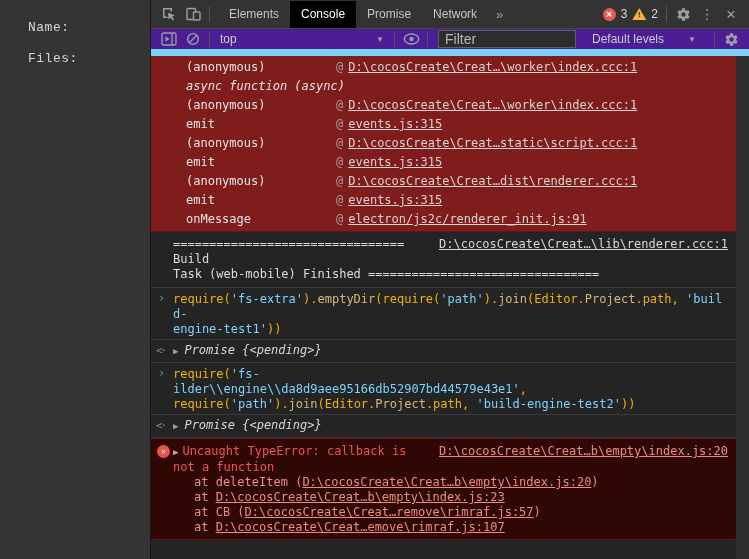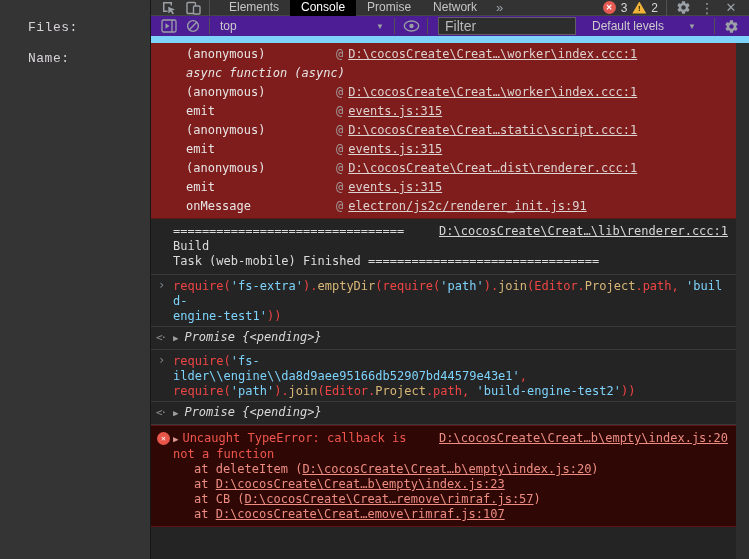--- a/index.html
+++ b/index.html
@@ -5,21 +5,21 @@
   html,body{margin:0;padding:0;background:#1c1c1c;}
   *{box-sizing:border-box;}
   .root{width:749px;height:559px;display:flex;overflow:hidden;font-family:"Liberation Sans",sans-serif;background:#343434;}
 
   
   .page{width:150px;flex:none;background:#343434;padding:20px 0 0 28px;}
   .page-label{color:#d8d4da;font:13px "Liberation Mono","DejaVu Sans Mono",monospace;margin-bottom:16px;letter-spacing:.5px;}
 
   
   .devtools{flex:1;min-width:0;display:flex;flex-direction:column;background:#242424;border-left:1px solid #161616;}
-  .dt-header{height:16px;flex:none;background:#333333;border-bottom:1px solid #454545;display:flex;align-items:center;padding:0 6px 0 6px;font-size:12px;color:#c5c5c5;}
+  .dt-header{height:29px;flex:none;background:#333333;border-bottom:1px solid #454545;display:flex;align-items:center;padding:0 6px 0 6px;font-size:12px;color:#c5c5c5;}
   .hicon{display:flex;align-items:center;justify-content:center;width:24px;height:24px;cursor:pointer;flex:none;}
   .sep{width:1px;height:16px;background:#525252;margin:0 4px;flex:none;}
   .tabs{display:flex;height:27px;margin-left:4px;}
   .tab{padding:0 11px;line-height:27px;color:#c5c5c5;cursor:pointer;white-space:nowrap;}
   .tab.active{background:#000000;color:#ffffff;}
   .more-tabs{padding:0 8px;line-height:27px;color:#9aa0a6;cursor:pointer;font-size:13px;}
   .hspacer{flex:1;}
   .badges{display:flex;align-items:center;gap:5px;margin-right:4px;cursor:pointer;}
   .err-circle{width:13px;height:13px;border-radius:50%;background:#e55b54;color:#fff;font-size:8px;line-height:13px;text-align:center;font-weight:bold;}
   .warn-tri{width:14px;height:12px;background:#f2b438;clip-path:polygon(50% 0,100% 100%,0 100%);color:#332600;font-size:8px;line-height:14px;text-align:center;font-weight:bold;}
@@ -50,21 +50,21 @@
   .it{font-style:italic;}
   .at-sym{color:#a29a98;margin-right:5px;}
   .red-lnk{color:#ddd3d1;}
 
   .logmsg{padding:5px 8px 5px 22px;line-height:15px;}
   .src-link{float:right;color:#d6d6d6;margin-left:10px;}
   .log-line{white-space:pre-wrap;}
 
   .cmdmsg{padding:4px 8px 2px 22px;line-height:15px;}
   .cmd-chevron{position:absolute;left:7px;top:3px;color:#7d8590;font-size:12px;}
-  .s-p{color:#ef4444;margin-top:48px;}
+  .s-p{color:#eab308;margin-top:48px;}
   .s-str{color:#7dd3fc;}
   .s-fn{color:#d9b777;}
   .cmd-line{white-space:pre-wrap;word-break:break-all;}
 
   .resultmsg{padding:3px 8px 3px 22px;line-height:15px;color:#d9d9d9;}
   .ret-marker{position:absolute;left:5px;top:3px;color:#8f8f8f;font-size:11px;letter-spacing:-2px;}
   .tri{color:#9e9e9e;font-size:9px;margin-right:6px;font-style:normal;}
   .obj-preview{font-style:italic;}
 
   .errmsg{background:#2f0806;border-top:1px solid #5c1614;border-bottom:1px solid #5c1614;padding:5px 8px 4px 22px;line-height:15px;color:#ee8c82;}
@@ -75,22 +75,22 @@
   .err-stack-line{padding-left:21px;white-space:pre-wrap;}
   .err-lnk{color:#ee8c82;}
   @keyframes blink{50%{opacity:0;}}
 </style>
 </head>
 <body>
 
 <div class="root">
 
   <div class="page">
+    <div class="page-label">Name:</div>
     <div class="page-label">Files:</div>
-    <div class="page-label">Name:</div>
   </div>
 
   <div class="devtools">
 
     <div class="dt-header">
       <span class="hicon">
         <svg width="16" height="16" viewBox="0 0 16 16">
             <path d="M2 2h9v3.5H9.5V3.5H3.5v7h3V12H2z" fill="#9aa0a6"></path>
             <path d="M7.2 6.8l6.8 2.7-2.9 1.1 1.9 3-1.4.9-1.9-3-2.3 2.1z" fill="#9aa0a6"></path>
           </svg>

